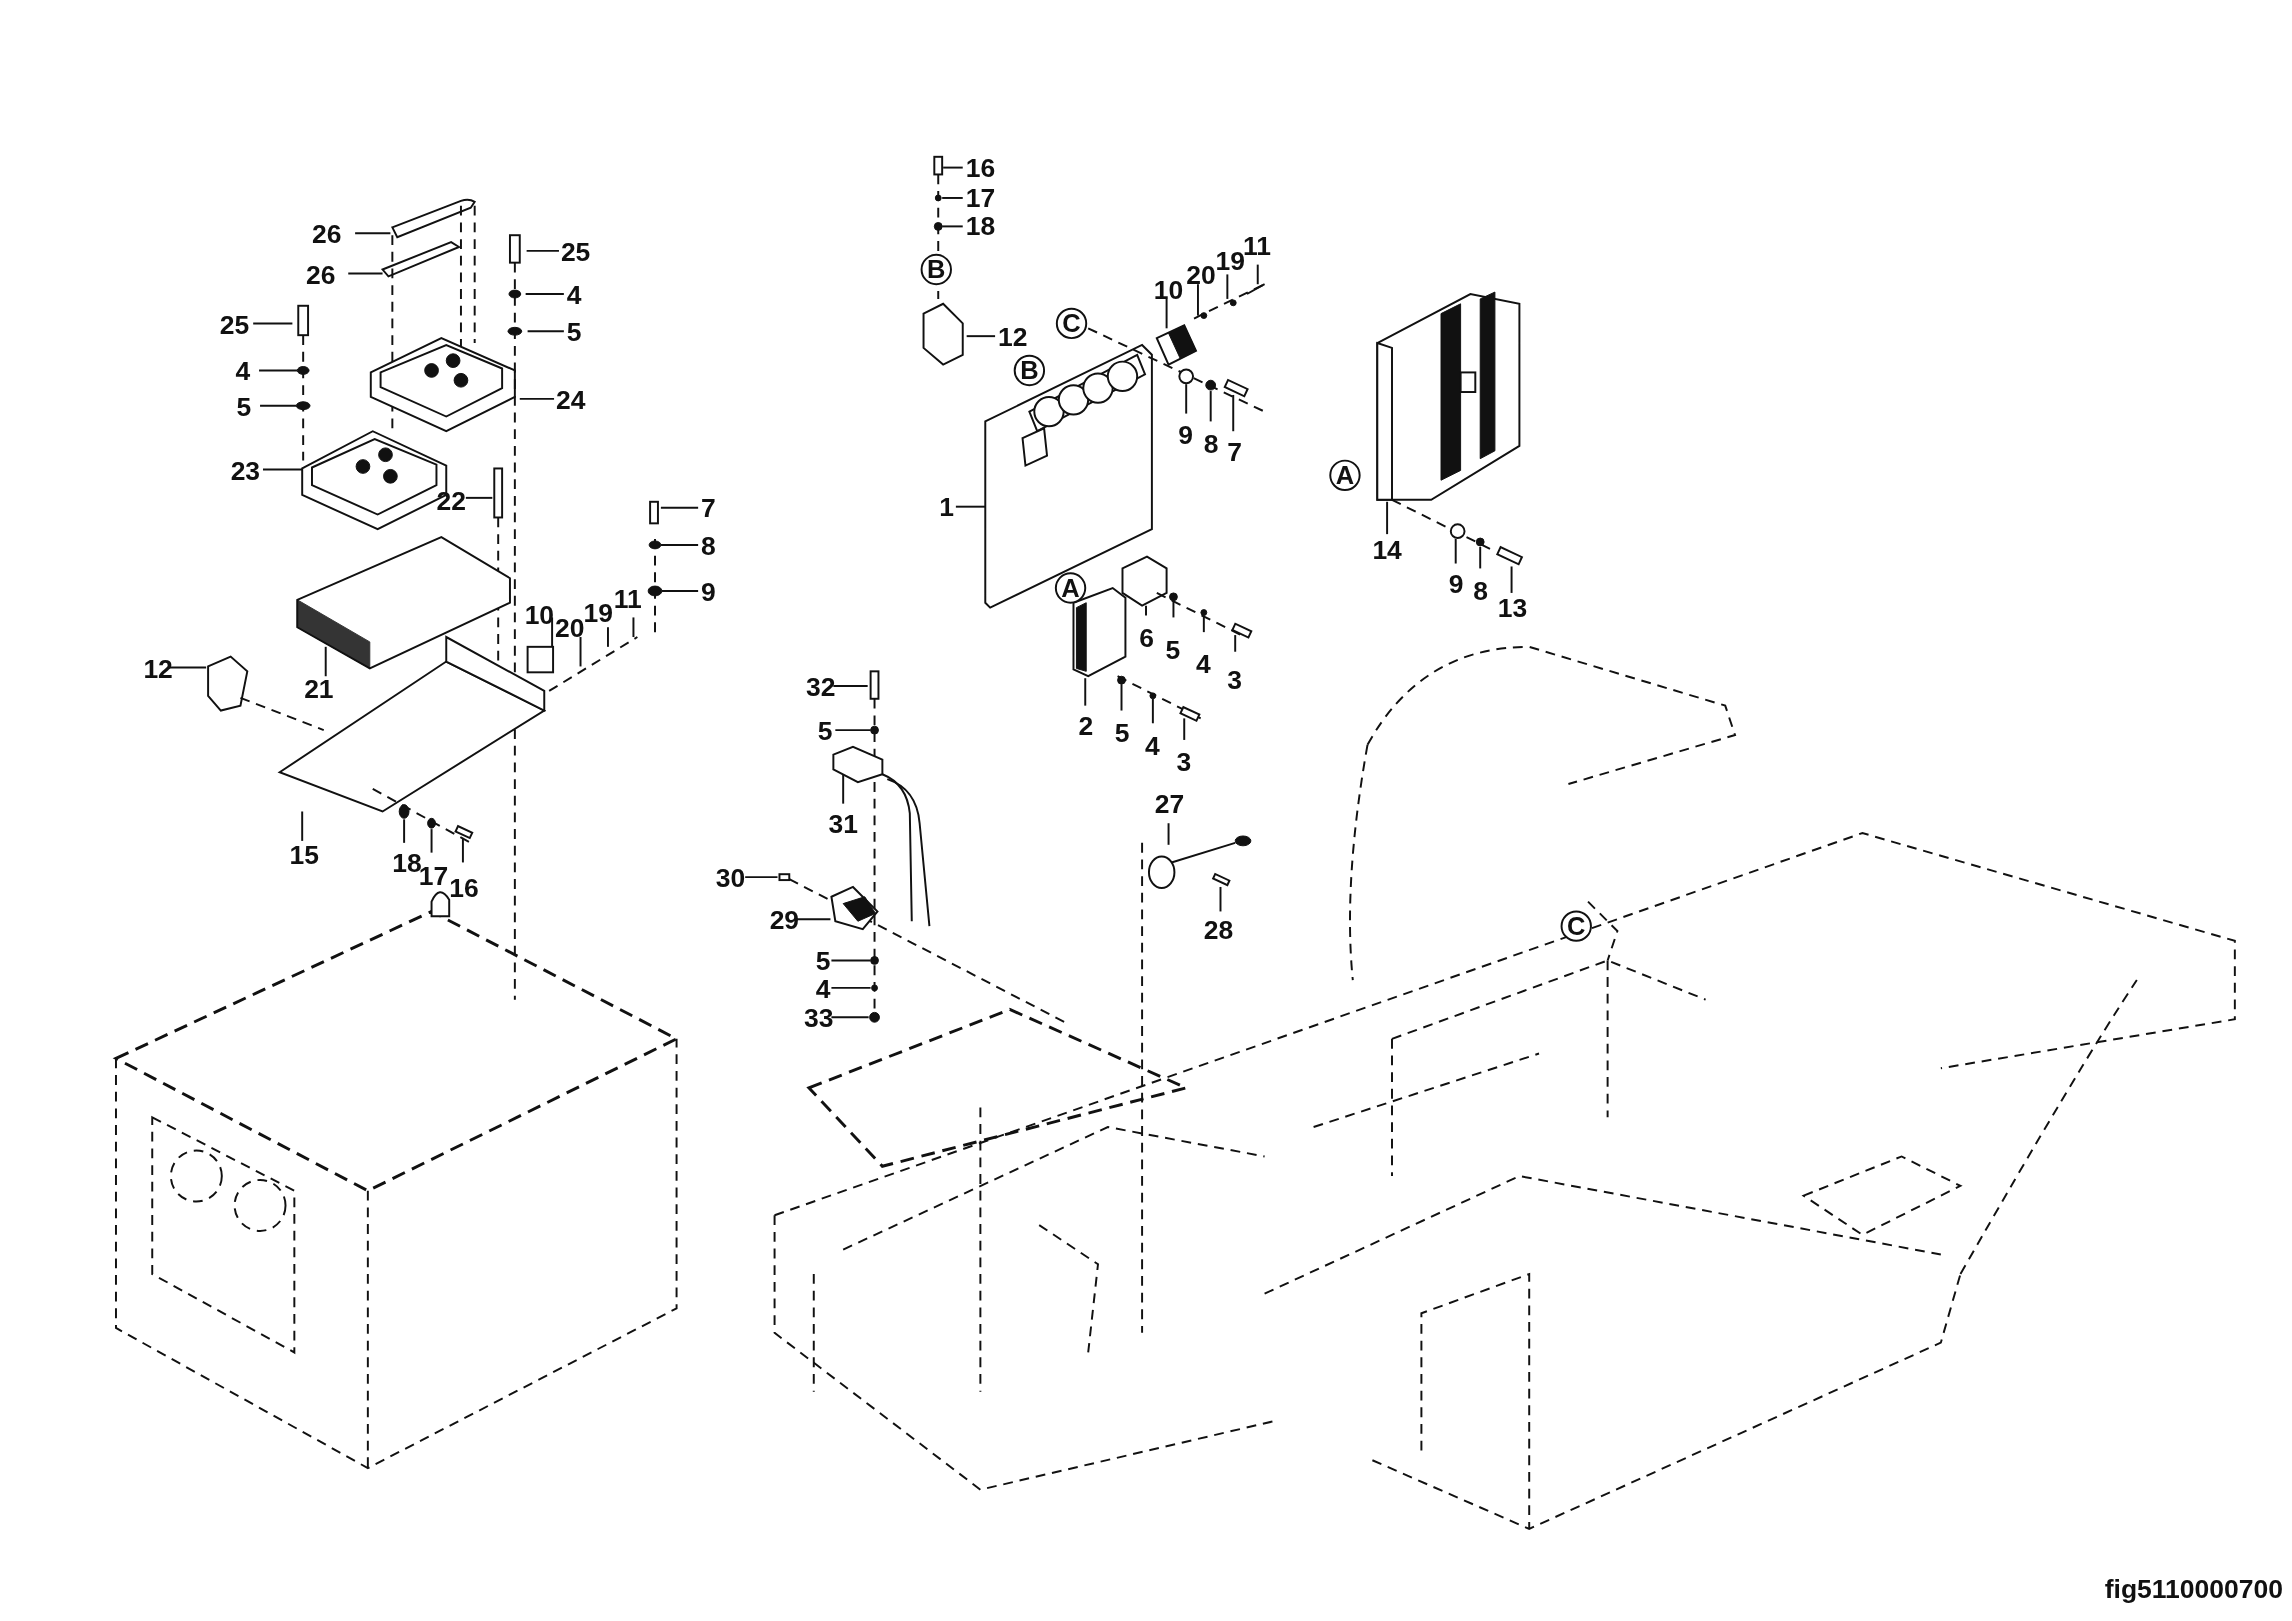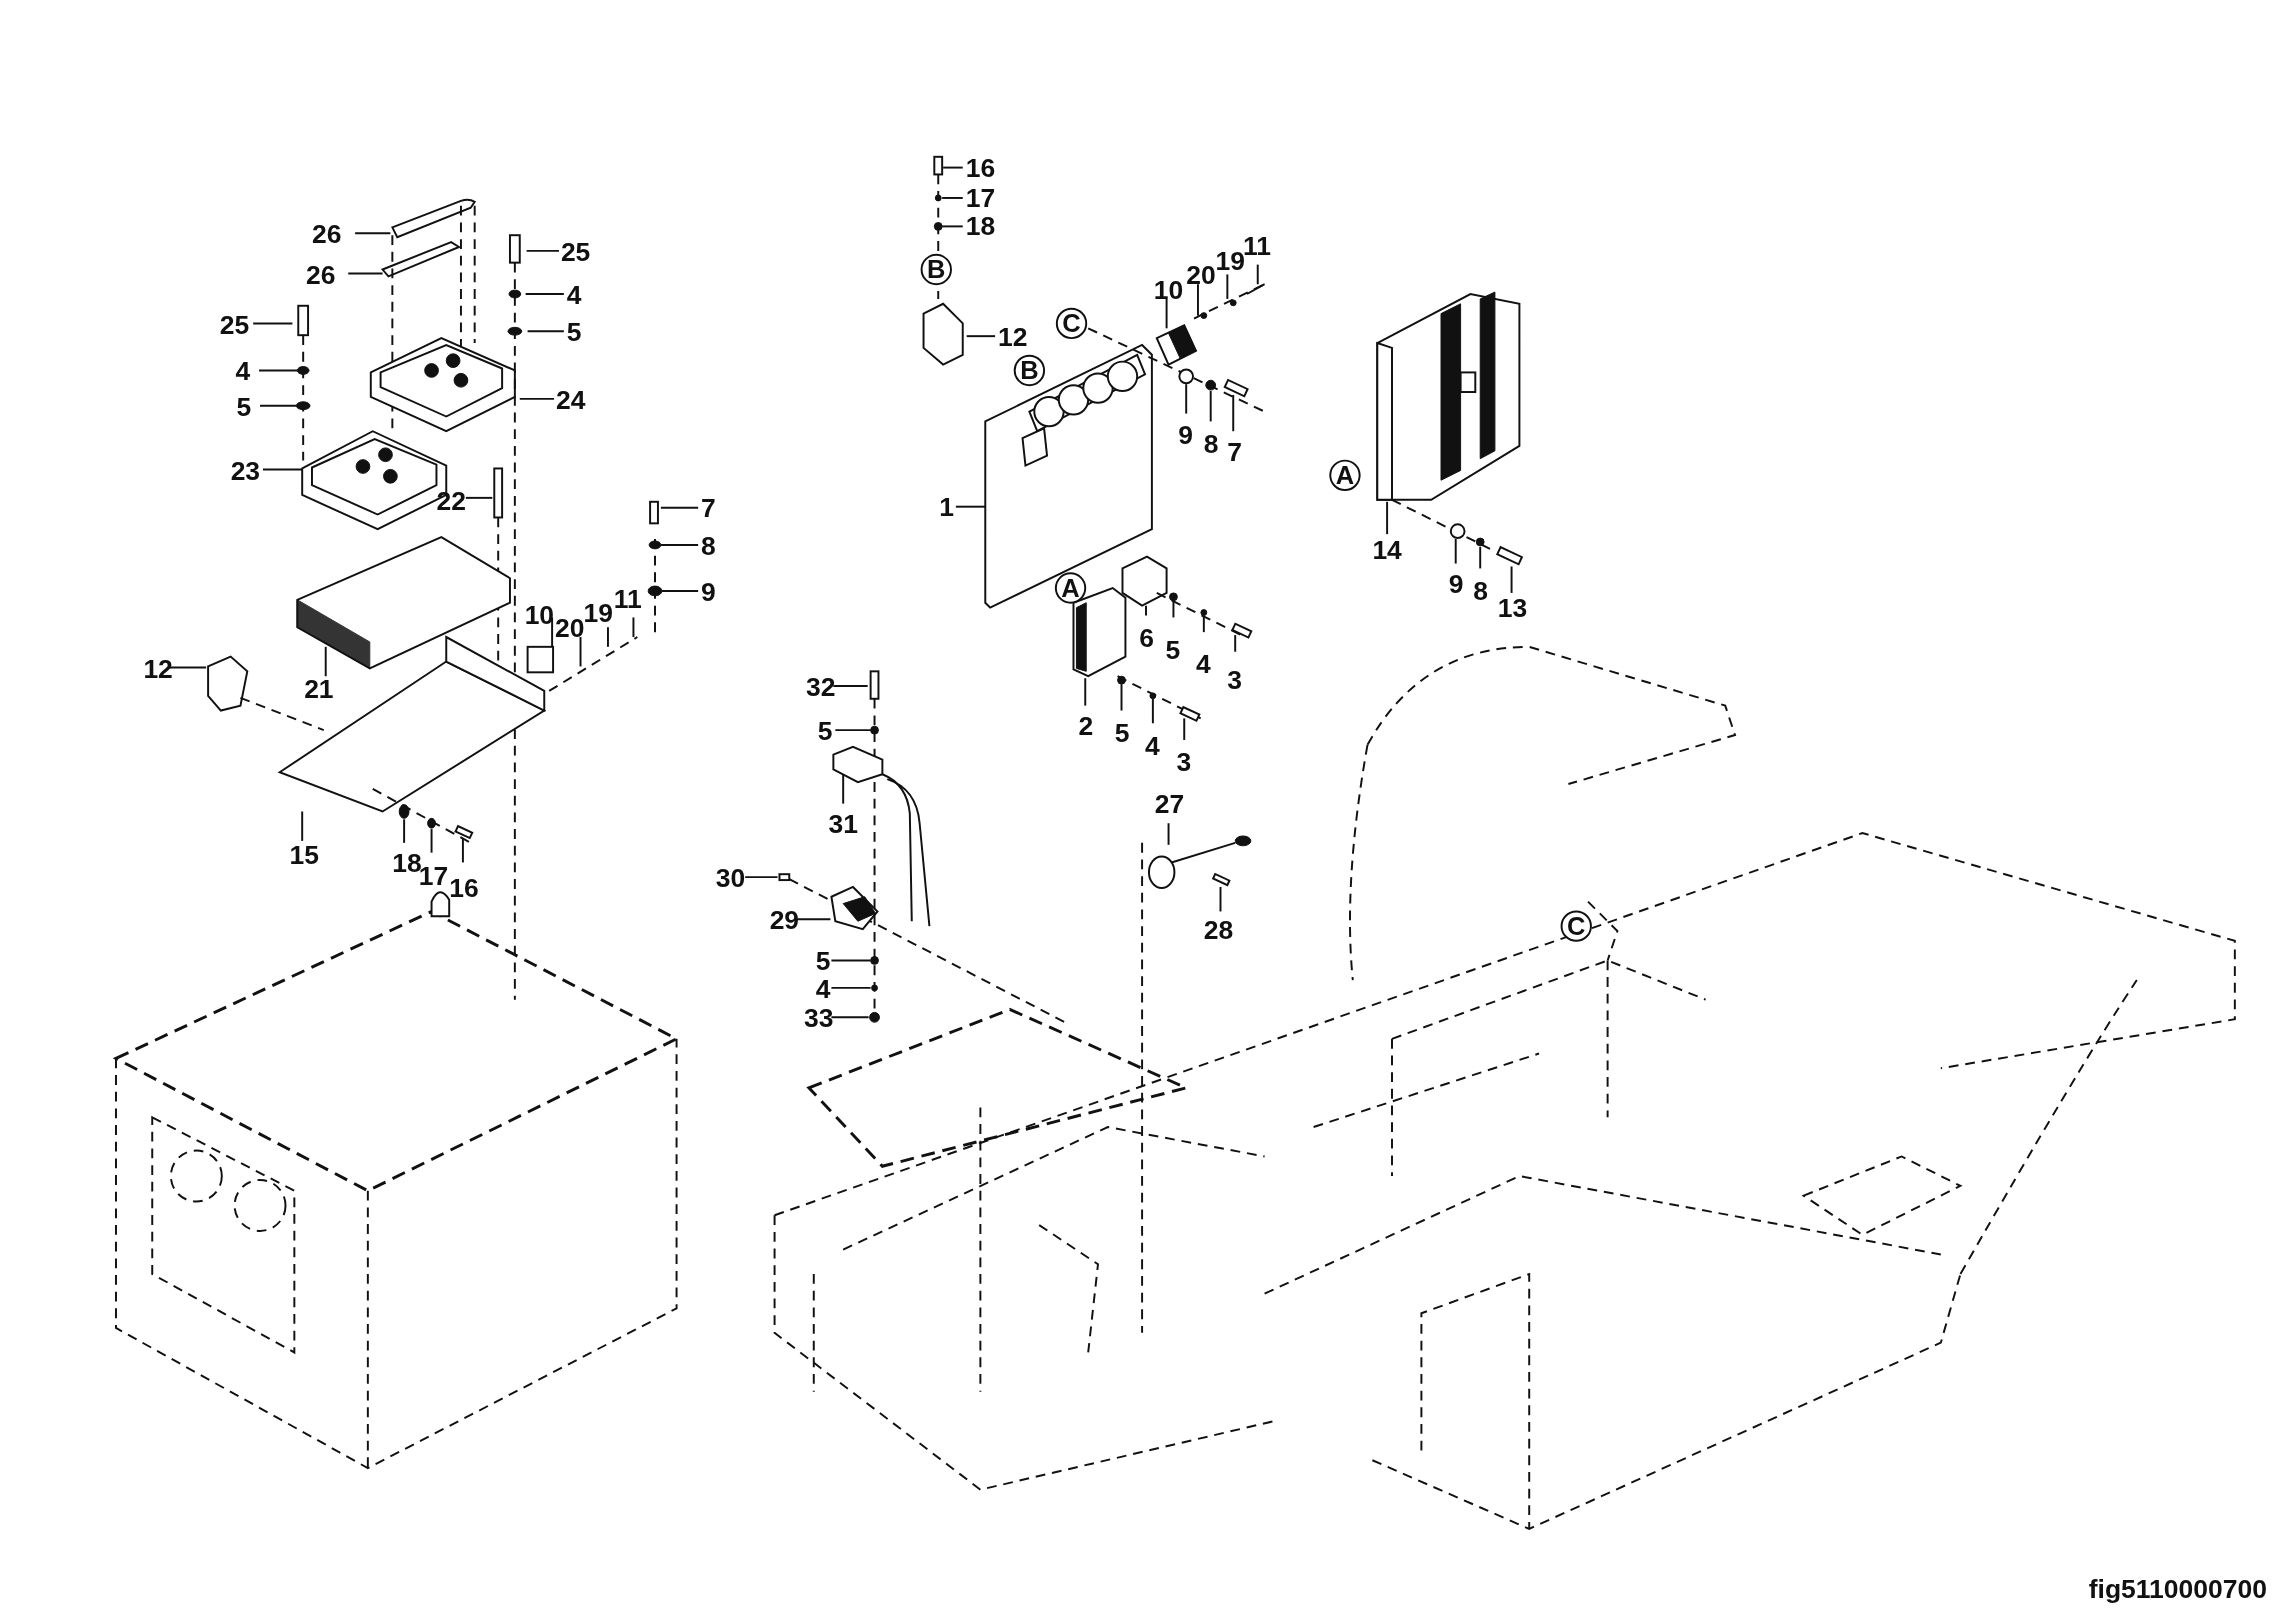--- a/index.html
+++ b/index.html
@@ -1,20 +1,20 @@
 <!DOCTYPE html>
 <html><head>
 <meta charset="utf-8">
 <style>
   html,body{margin:0;padding:0;background:#ffffff;}
   body{width:2293px;height:1621px;position:relative;overflow:hidden;font-family:"Liberation Sans",sans-serif;}
   #canvas{position:absolute;left:0;top:0;}
   .lbl{font-family:"Liberation Sans",sans-serif;font-weight:bold;font-size:27px;fill:#111;}
   .call{font-family:"Liberation Sans",sans-serif;font-weight:bold;font-size:26px;fill:#111;}
-  .fig{position:absolute;right:26px;bottom:15.7px;font-family:"Liberation Sans",sans-serif;font-weight:bold;font-size:26.5px;color:#111;}
+  .fig{position:absolute;right:10px;bottom:15.7px;font-family:"Liberation Sans",sans-serif;font-weight:bold;font-size:26.5px;color:#111;}
   .ln{stroke:#111;stroke-width:2;fill:none;}
   .dash{stroke:#111;stroke-width:2;fill:none;stroke-dasharray:10 7;}
   .dashb{stroke:#111;stroke-width:3;fill:none;stroke-dasharray:14 8;}
   .part{stroke:#111;stroke-width:2;fill:#fff;}
   .dark{fill:#111;stroke:#111;}
 </style>
 </head>
 <body>
 
 <svg id="canvas" width="2293" height="1621" viewBox="0 0 2339 1654">

